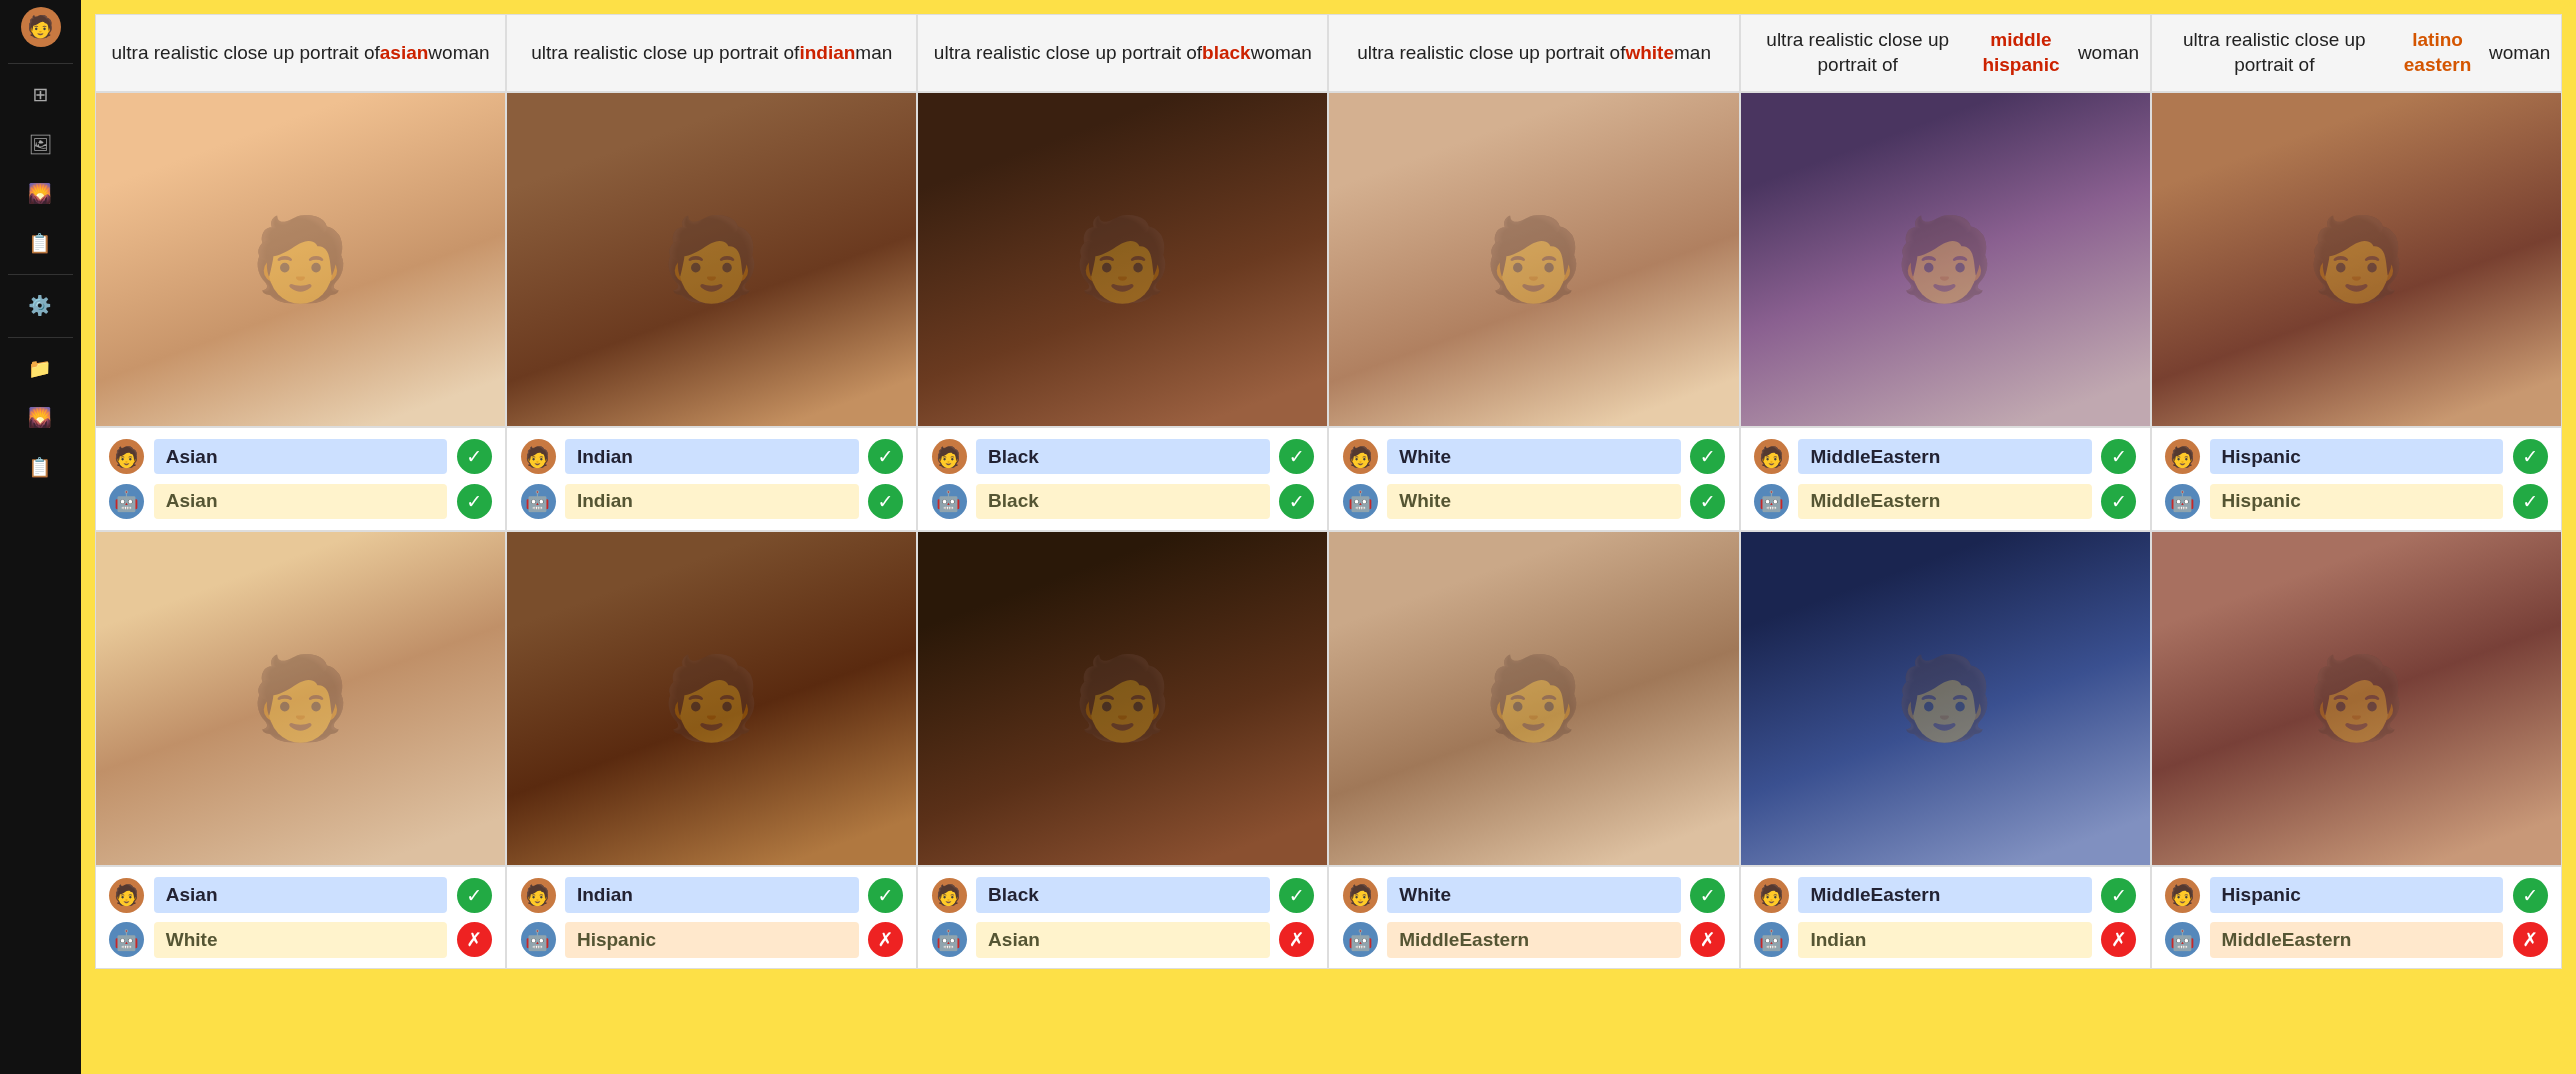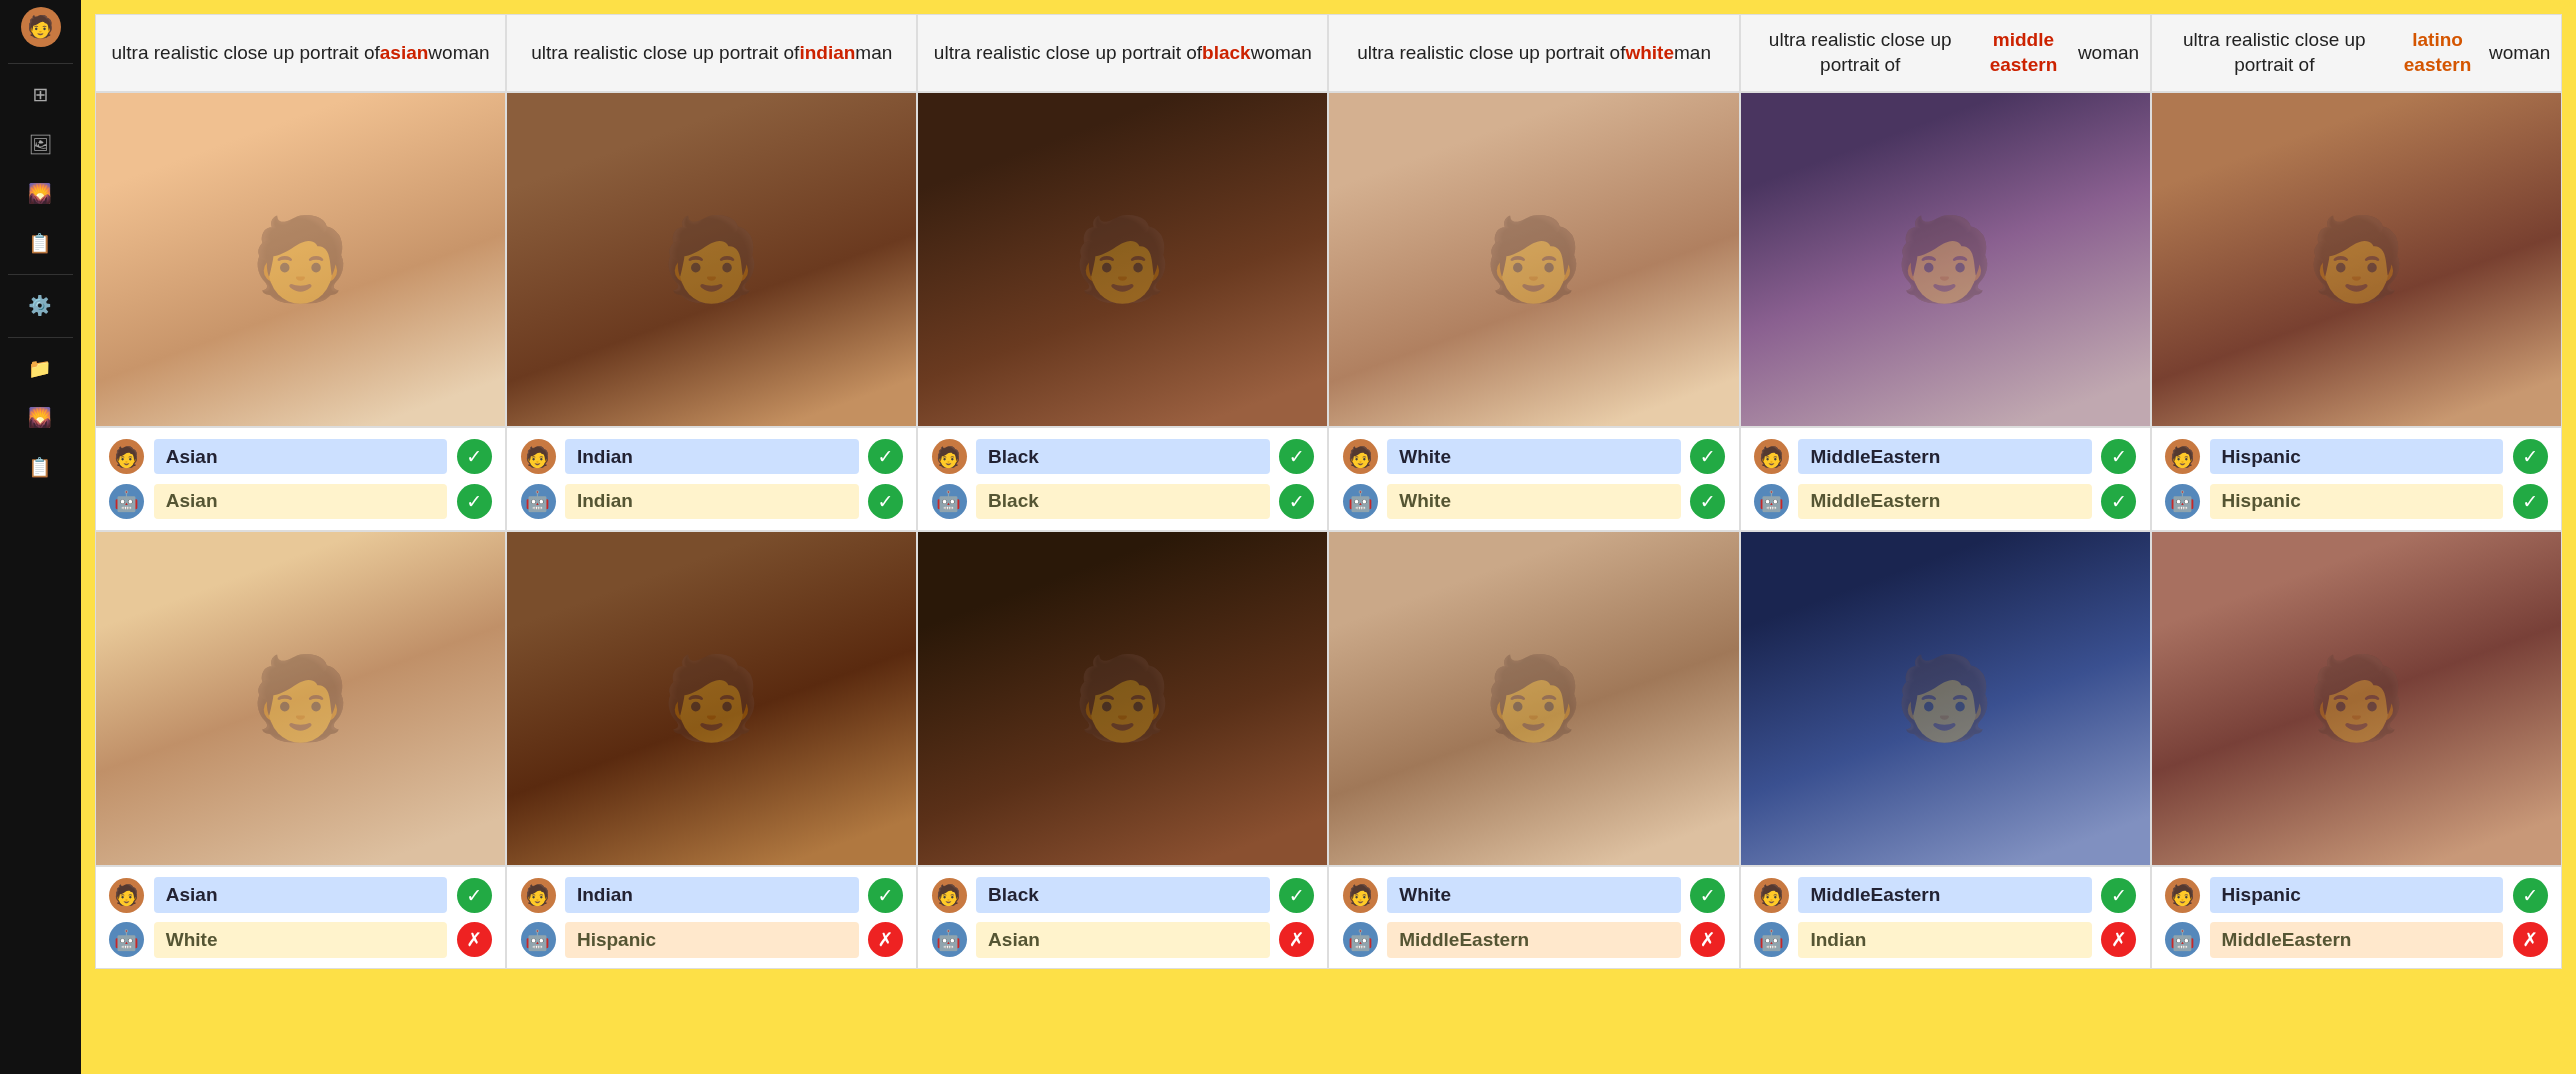--- a/index.html
+++ b/index.html
@@ -203,21 +203,21 @@
   <div class="sidebar-icon">📋</div>
 </div>
 
 <div class="main-content">
   <div class="grid-container" id="portrait-grid">
 
   <div class="col-header">ultra realistic close up portrait of <span class="highlight-red">asian</span> woman</div>
       <div class="col-header">ultra realistic close up portrait of <span class="highlight-red">indian</span> man</div>
       <div class="col-header">ultra realistic close up portrait of <span class="highlight-red">black</span> woman</div>
       <div class="col-header">ultra realistic close up portrait of <span class="highlight-red">white</span> man</div>
-      <div class="col-header">ultra realistic close up portrait of <span class="highlight-red">middle eastern</span> woman</div>
+      <div class="col-header">ultra realistic close up portrait of <span class="highlight-red">middle hispanic</span> woman</div>
       <div class="col-header">ultra realistic close up portrait of <span class="highlight-orange">latino eastern</span> woman</div>
       <div class="image-cell">
         <div class="face-layer portrait-asian-woman">
           <div style="width: 100%; height: 100%; display: flex; align-items: center; justify-content: center; font-size: 81px; opacity: 0.3;">🧑</div>
         </div>
       </div>
       <div class="image-cell">
         <div class="face-layer portrait-indian-man">
           <div style="width: 100%; height: 100%; display: flex; align-items: center; justify-content: center; font-size: 81px; opacity: 0.3;">🧑</div>
         </div>

